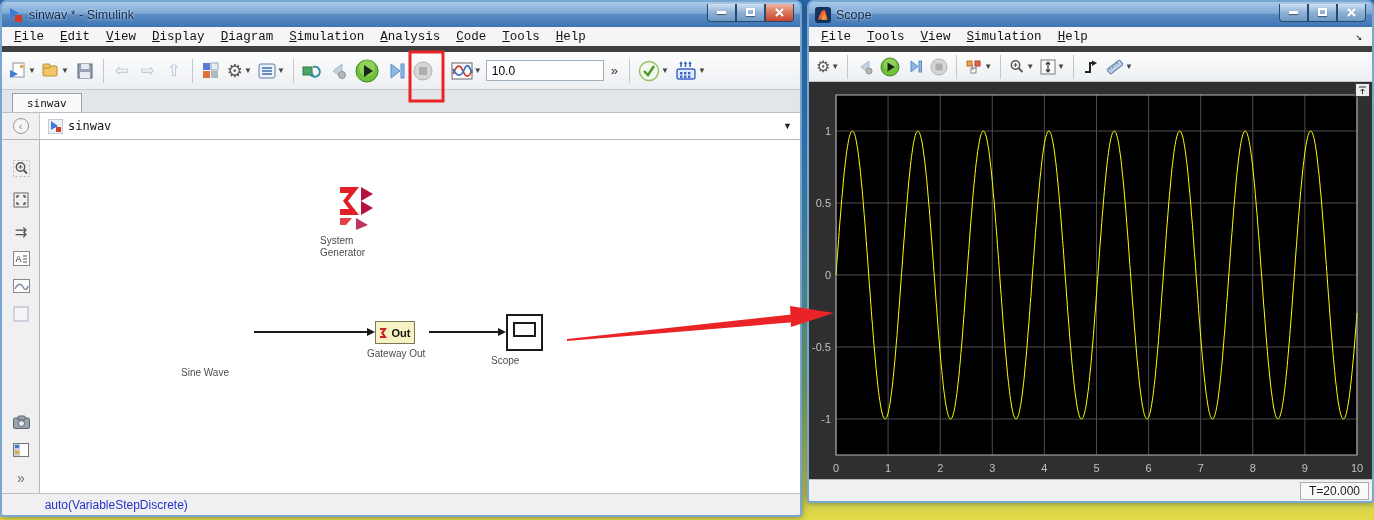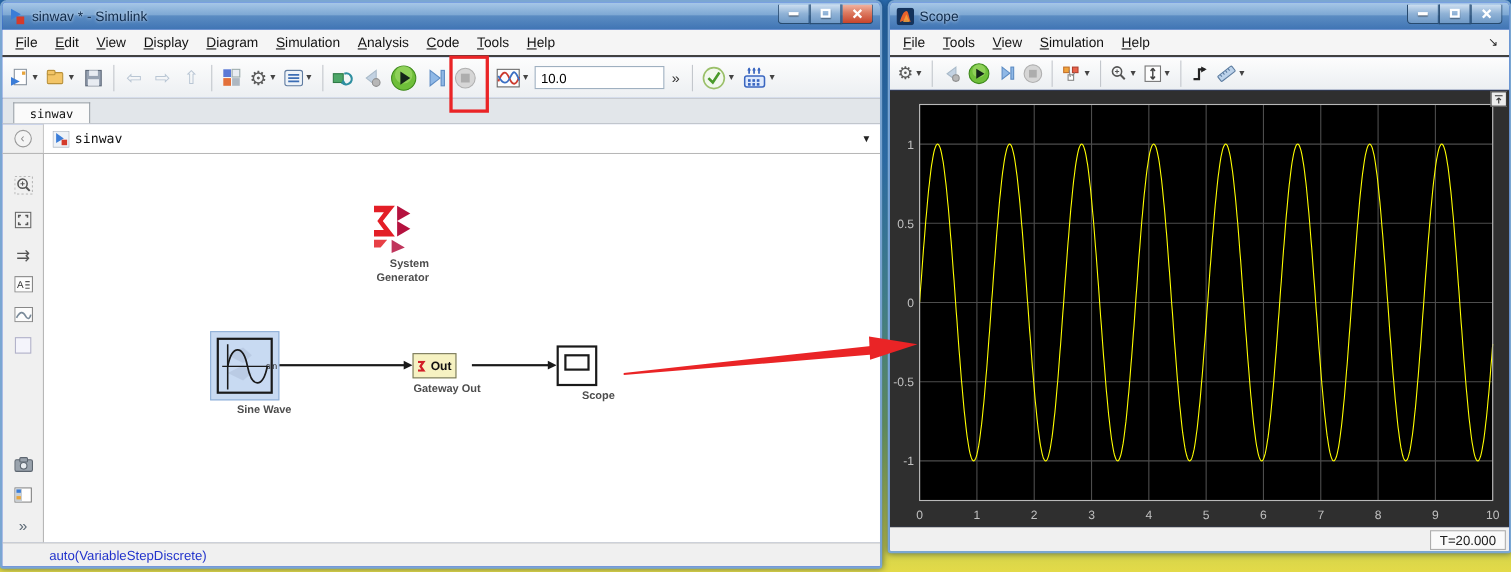--- a/index.html
+++ b/index.html
@@ -16,21 +16,21 @@
   .titlebar { height:25px; background:linear-gradient(180deg,#a8c8e8 0%,#7fa9d4 45%,#5b8cc2 50%,#3f74b4 100%); display:flex; align-items:center; padding:0 6px; flex:0 0 auto; }
   .titlebar .title { font-size:12.5px; color:#0e2a4a; margin-left:5px; text-shadow:0 0 3px rgba(255,255,255,.9); flex:1; }
   .caption-buttons { display:flex; margin-top:-4px; }
   .caption-btn { width:29px; height:18px; border:1px solid #274a6e; border-top:none; display:flex; align-items:center; justify-content:center; background:linear-gradient(180deg,#cfe0f1,#8fb2d6 50%,#6f99c6); }
   .caption-btn.first { border-radius:0 0 0 4px; }
   .caption-btn.last  { border-radius:0 0 4px 0; }
   .caption-btn.close-red { background:linear-gradient(180deg,#f2b5a3,#dd7a60 45%,#c6442c); }
   .glyph-min { width:9px; height:3px; background:#fff; box-shadow:0 1px 1px rgba(0,0,0,.5); }
   .glyph-max { width:9px; height:8px; border:2px solid #fff; box-shadow:0 1px 1px rgba(0,0,0,.4); }
 
-  .menubar { height:25px; background:#f5f5f5; border-bottom:2px solid #404040; display:flex; align-items:center; padding:0 4px; flex:0 0 auto; }
+  .menubar { height:25px; background:#f5f5f5; border-bottom:6px solid #404040; display:flex; align-items:center; padding:0 4px; flex:0 0 auto;font-family:Liberation Mono, monospace; }
   .menu-item { font-size:12.5px; color:#131313; padding:3px 8px; cursor:default; }
   .menu-item::first-letter { text-decoration:underline; }
   .menu-overflow { margin-left:auto; font-size:11px; color:#222; padding-right:6px; }
 
   .toolbar { background:linear-gradient(180deg,#fdfdfd,#eceff2); border-bottom:1px solid #c6cad0; display:flex; align-items:center; padding:0 5px; gap:2px; flex:0 0 auto; }
   #simulink-window .toolbar { height:38px; }
   #scope-window .toolbar { height:30px; }
   .tb-btn { display:flex; align-items:center; justify-content:center; padding:2px; border-radius:3px; min-width:24px; height:28px; }
   #scope-window .tb-btn { height:24px; min-width:22px; }
   .tb-sep { width:1px; height:24px; background:#c3c7cc; margin:0 4px; }
@@ -46,21 +46,21 @@
   .back-circle { width:16px; height:16px; border:1px solid #9a9a9a; border-radius:50%; color:#8a8a8a; font-size:11px; line-height:14px; text-align:center; background:#f4f4f4; }
   .crumb-main { flex:1; background:#fff; display:flex; align-items:center; padding:0 8px; gap:5px; }
   .crumb-text { font-family:"DejaVu Sans Mono",monospace; font-size:12px; color:#111; flex:1; }
   .crumb-dd { font-size:9px; color:#222; }
 
   .main-row { flex:1; display:flex; min-height:0; }
   .palette { width:38px; background:#f0f0f0; border-right:1px solid #b7b7b7; position:relative; flex:0 0 auto; }
   .pal-icon { position:absolute; left:9px; width:20px; height:20px; display:flex; align-items:center; justify-content:center; color:#5d6a76; font-size:14px; }
   .canvas { flex:1; background:#fff; position:relative; overflow:hidden; }
 
-  .block-label { position:absolute; font-size:10px; color:#4d4d4d; text-align:right;font-weight:bold; }
+  .block-label { position:absolute; font-size:10px; color:#4d4d4d; text-align:left; }
   .wire { position:absolute; height:2px; background:#1a1a1a; }
   .wire-arrow { position:absolute; width:0; height:0; border-left:8px solid #1a1a1a; border-top:4px solid transparent; border-bottom:4px solid transparent; }
 
   #sine-block { position:absolute; left:151px; top:161px; width:63px; height:63px; background:#c8daf2; border:1px solid #8fb0d8; }
   #sine-inner { position:absolute; left:5px; top:5px; right:5px; bottom:5px; border:2px solid #1a1a1a; }
   #sine-port { position:absolute; right:1px; top:26px; font-size:8px; color:#222; }
   #gateway-block { position:absolute; left:335px; top:181px; width:40px; height:23px; background:#f6f2c2; border:1px solid #77775a; display:flex; align-items:center; justify-content:center; gap:3px; }
   #gateway-text { font-size:11px; font-weight:bold; color:#111; }
   #scope-block { position:absolute; left:466px; top:174px; width:37px; height:37px; background:#fff; border:2px solid #1a1a1a; }
   #scope-block-screen { position:absolute; left:5px; top:6px; right:5px; bottom:12px; border:2px solid #1a1a1a; background:#fdfdfd; }
@@ -323,32 +323,20 @@
         <svg width="46" height="46">
           <polygon points="8,2 27,2 16,16 27,30 8,30 8,24 17,24 11,16 17,8 8,8" fill="#e31e26"></polygon>
           <polygon points="29,2 41,9 29,16" fill="#b5123f"></polygon>
           <polygon points="29,16 41,23 29,30" fill="#b5123f"></polygon>
           <polygon points="8,33 20,33 14,40 8,40" fill="#e31e26" opacity="0.85"></polygon>
           <polygon points="24,33 36,40 24,45" fill="#b5123f" opacity="0.85"></polygon>
         </svg>
       </div>
       <div class="block-label" style="left:280px;top:95px;width:70px;line-height:12px">System Generator</div>
 
-      <div id="sine-block">
-        <div id="sine-inner">
-          <svg width="49" height="49">
-            <polygon points="8,14 22,7 30,14 22,21" fill="#aebfd8" opacity="0.55"></polygon>
-            <polygon points="8,30 22,23 30,30 22,37" fill="#aebfd8" opacity="0.55"></polygon>
-            <line x1="8" y1="4" x2="8" y2="45" stroke="#1a1a1a" stroke-width="1.4"></line>
-            <line x1="3" y1="24" x2="46" y2="24" stroke="#1a1a1a" stroke-width="1.2"></line>
-            <path d="M8,24 C12,4 22,4 26,24 C30,44 40,44 44,24" fill="none" stroke="#1a1a1a" stroke-width="1.6"></path>
-          </svg>
-        </div>
-        <span id="sine-port">sin</span>
-      </div>
       <div class="block-label" style="left:141px;top:227px;width:84px">Sine Wave</div>
 
       <div class="wire" style="left:214px;top:191px;width:115px"></div>
       <div class="wire-arrow" style="left:327px;top:188px"></div>
 
       <div id="gateway-block">
         <svg width="9" height="10">
             <polygon points="0,0 7,0 3.5,5 7,10 0,10 0,8 3,8 1,5 3,2 0,2" fill="#d11f28"></polygon>
           </svg>
         <span id="gateway-text">Out</span>

